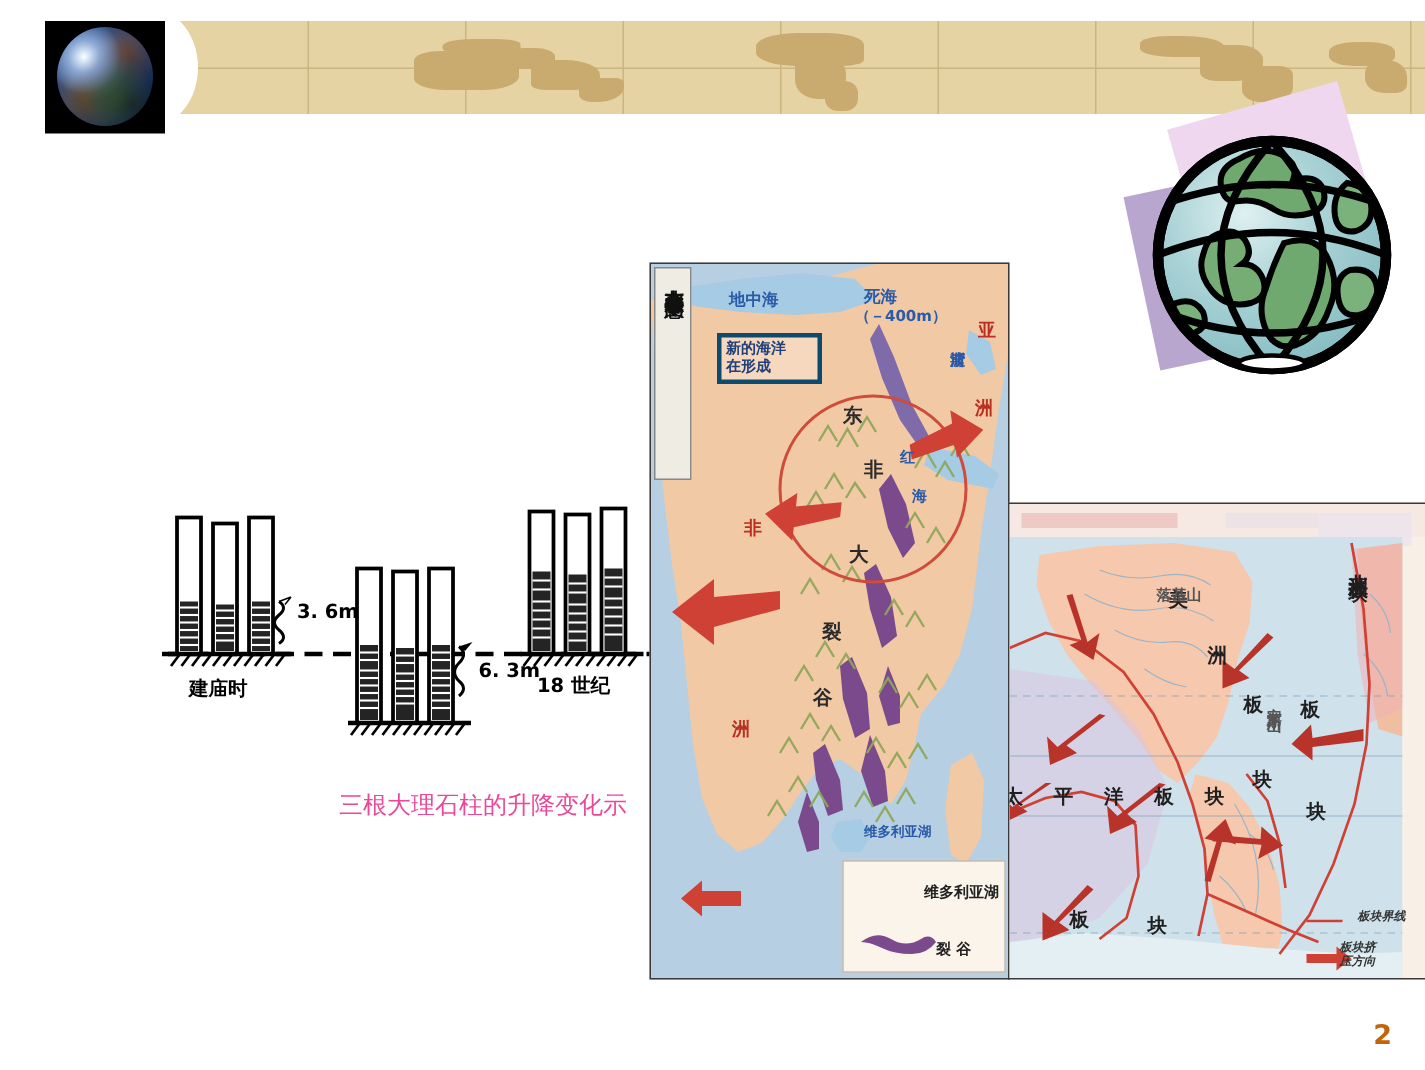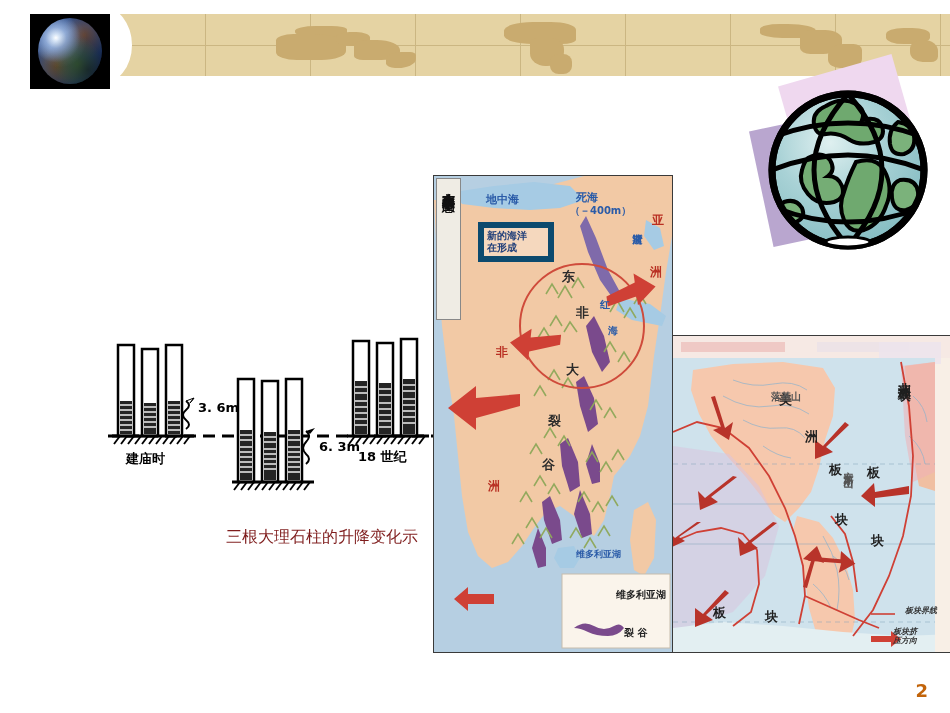--- a/index.html
+++ b/index.html
@@ -153,21 +153,21 @@
     position: absolute;
     left: 108px;
     top: 335px;
     width: 340px;
     height: 175px;
   }
   .diagram-caption {
     position: absolute;
     left: 226px;
     top: 527px;
-    color: #7f1d1d;
+    color: #ec4899;
     font-family: "DejaVu Serif", "Liberation Serif", serif;
     font-size: 16px;
     white-space: nowrap;
   }
 
   
   .map-rift {
     position: absolute;
     left: 433px;
     top: 175px;
@@ -230,21 +230,21 @@
   }
   .dark-label {
     position: absolute;
     color: #2b2b2b;
     font-size: 13px;
     font-weight: 700;
     white-space: nowrap;
   }
   .callout-box {
     position: absolute;
-    border: 6px solid #0c4a6e;
+    border: 3px solid #0c4a6e;
     background: rgba(255,255,255,0.28);
     color: #22407a;
     font-size: 10px;
     font-weight: 700;
     line-height: 12px;
     padding: 2px 3px;
     white-space: pre-line;
   }
   .legend-text {
     font-size: 10px;
@@ -691,20 +691,21 @@
         <path d="M158 212 l-8 32 l-9 -4 l6 18 l15 -12 l-8 -2 l8 -30 z" transform="rotate(-100 152 228)"></path>
         <path d="M236 150 l-34 6 l-1 -9 l-13 13 l14 11 l0 -9 l34 -4 z"></path>
         <path d="M52 254 l-22 24 l-8 -6 l0 19 l18 -7 l-7 -5 l23 -22 z"></path>
         <path d="M134 176 l8 -28 l9 3 l-7 -17 l-14 13 l8 2 l-8 26 z" transform="translate(0 76)"></path>
       </g>
 
       <line x1="198" y1="278" x2="222" y2="278" stroke="#cf4035" stroke-width="1.6"></line>
       <path d="M198 300 l20 0 l0 -5 l10 8 l-10 8 l0 -5 l-20 0 z" fill="#cf4035"></path>
     </svg>
 
+    <div class="plate-label" style="left:-4px; top:186px; letter-spacing:8px;">太  平  洋  板  块</div>
     <div class="plate-label" style="left:106px; top:55px;">美</div>
     <div class="plate-label" style="left:132px; top:92px;">洲</div>
     <div class="plate-label" style="left:156px; top:125px;">板</div>
     <div class="plate-label" style="left:162px; top:175px;">块</div>
     <div class="plate-label v" style="left:222px; top:36px;">非洲板块</div>
     <div class="plate-label" style="left:40px; top:268px;">板</div>
     <div class="plate-label" style="left:92px; top:272px;">块</div>
     <div class="plate-label" style="left:98px; top:54px; font-size:10px; color:#555;">落基山</div>
     <div class="plate-label v" style="left:168px; top:128px; font-size:10px; color:#555;">安第斯山</div>
     <div class="plate-label" style="left:194px; top:128px;">板</div>

